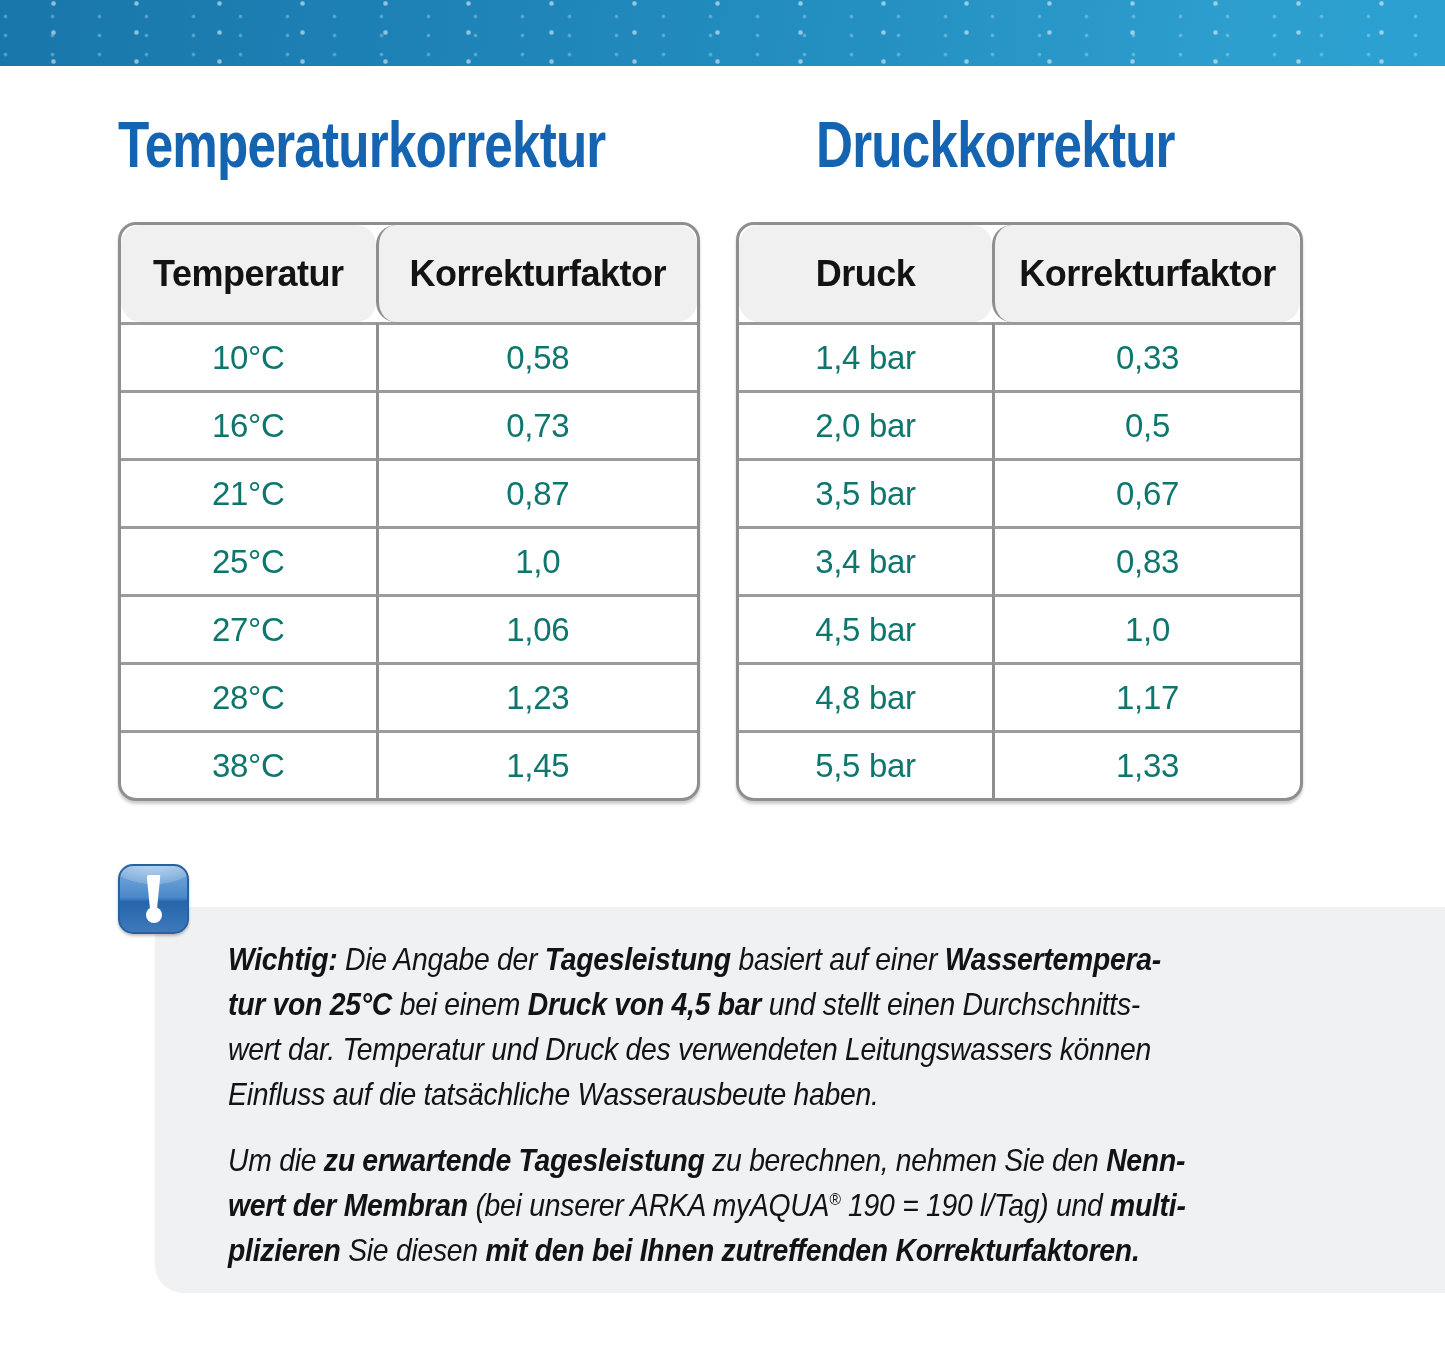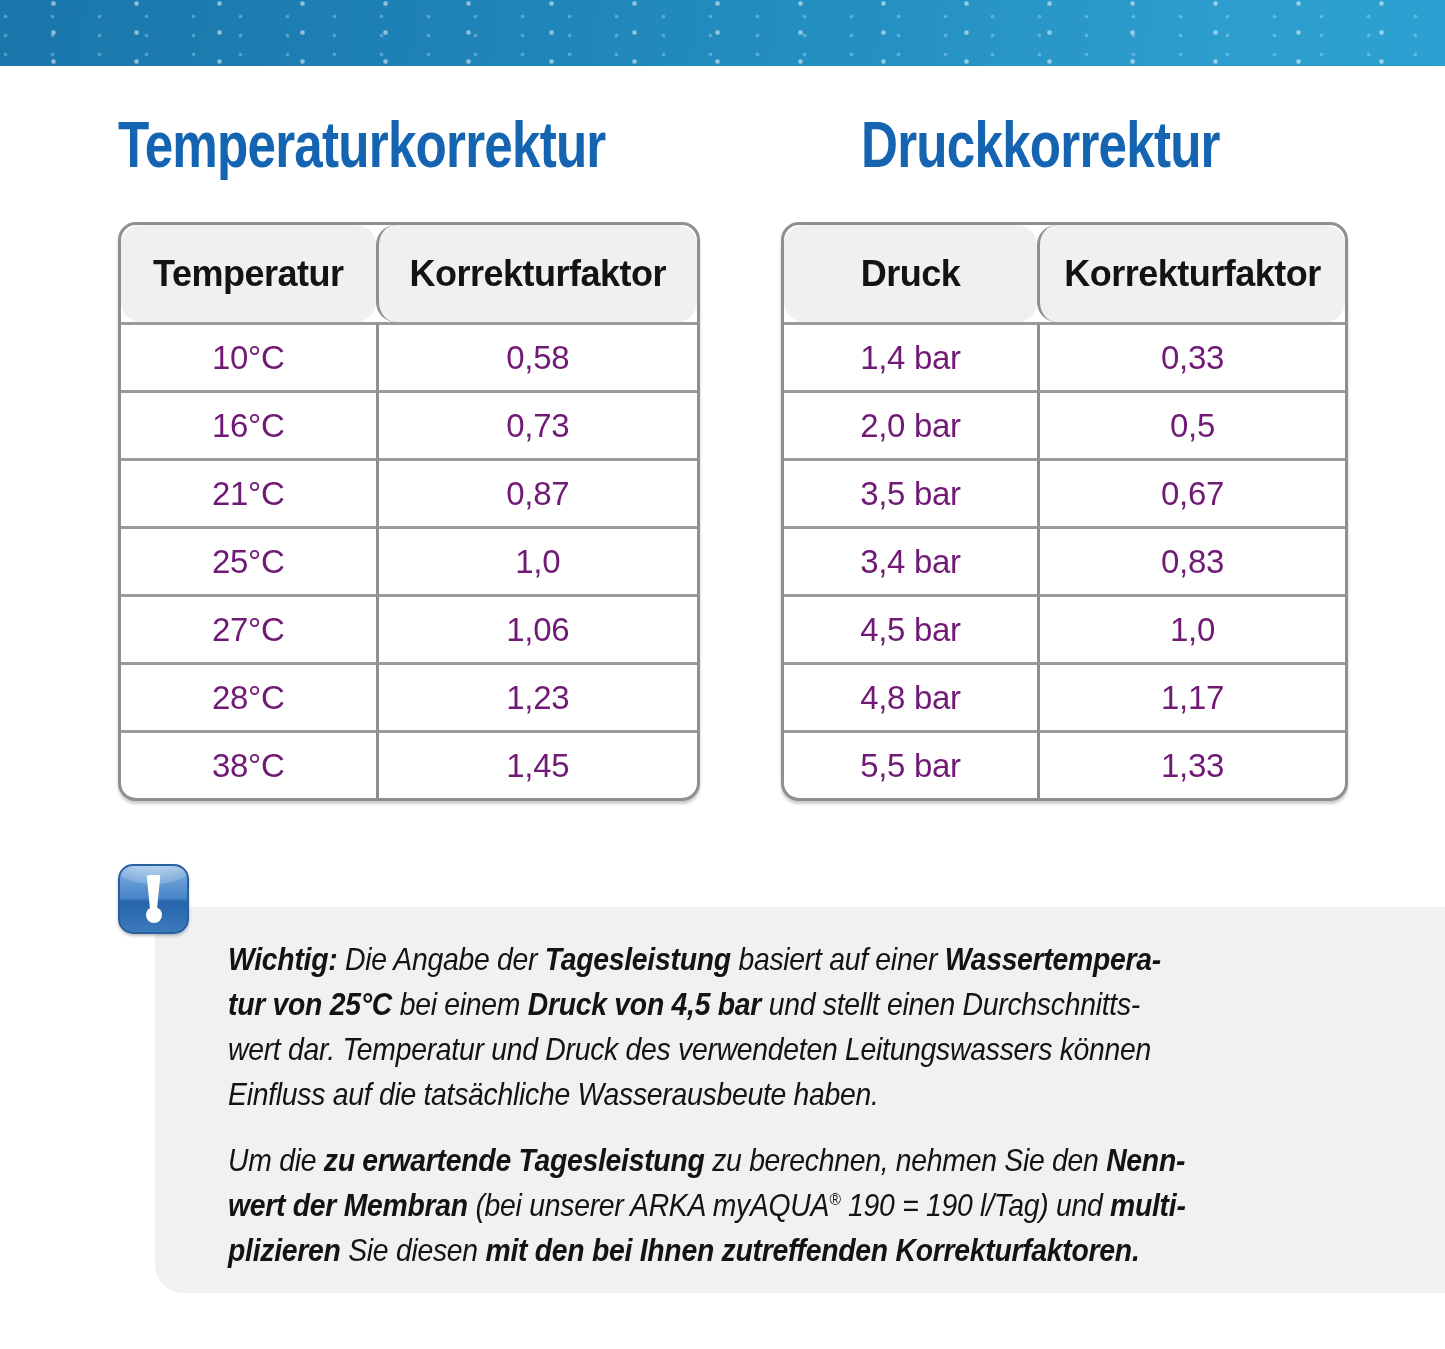--- a/index.html
+++ b/index.html
@@ -22,21 +22,21 @@
   .water-band{
     width:100%;height:66px;
     background-image:
       radial-gradient(circle, rgba(255,255,255,0.55) 0px, rgba(255,255,255,0.5) 1.6px, rgba(255,255,255,0) 3px),
       radial-gradient(circle, rgba(215,245,255,0.35) 0px, rgba(215,245,255,0.3) 1.2px, rgba(255,255,255,0) 2.4px),
       linear-gradient(96deg, #1976aa 0%, #1e82b6 30%, #2490c2 60%, #2d9ecd 85%, #2ba1d1 100%);
     background-size: 83px 29px, 47px 19px, 100% 100%;
     background-position: 12px 18px, 29px 7px, 0 0;
   }
   .content{padding:0 108px 0 118px;}
-  .columns{display:flex;gap:81px;}
+  .columns{display:flex;gap:36px;}
   .col-temp{width:582px;flex:0 0 auto;}
   .col-druck{width:567px;flex:0 0 auto;}
   h1.section-title{
     margin:47px 0 45px 0;
     font-size:64px;line-height:64px;font-weight:bold;
     color:var(--accent);
     letter-spacing:-1px;
     transform:scaleX(.80);transform-origin:left center;
     white-space:nowrap;
   }
@@ -50,21 +50,21 @@
     box-shadow:0 3px 3px rgba(0,0,0,0.20);
   }
   table{width:100%;border-collapse:separate;border-spacing:0;}
   thead th{
     height:97px;background:var(--header-bg);
     font-size:36px;font-weight:bold;color:#131313;
     text-align:center;padding:0;letter-spacing:-0.5px;border-radius:20px;
   }
   tbody td{
     height:68px;padding:0;text-align:center;
-    font-size:33px;color:#701a75;letter-spacing:-0.3px;
+    font-size:33px;color:#0f766e;letter-spacing:-0.3px;
     border-top:3px solid var(--line-gray);
     margin-left:48px;
   }
   th + th, td + td{border-left:3px solid var(--border-gray);}
   .col-temp th:first-child{width:44.2%;}
   .col-druck th:first-child{width:45.1%;}
   
   .note{
     position:relative;
     margin:106px 0 16px 37px;

